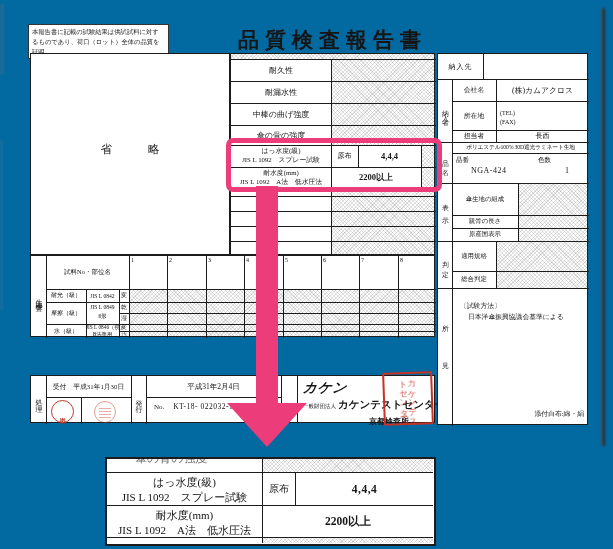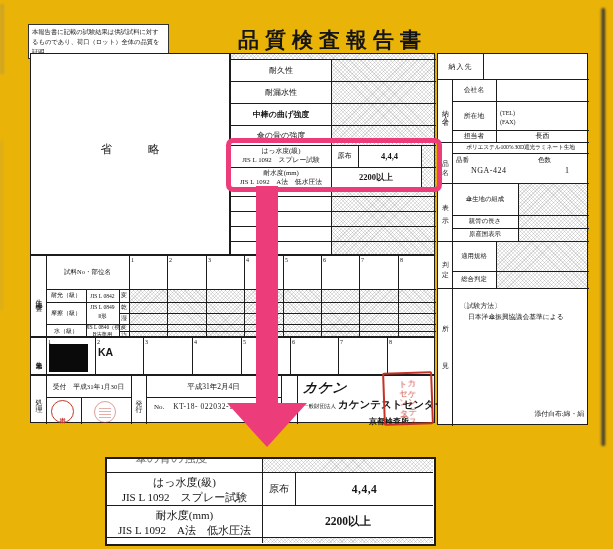--- a/index.html
+++ b/index.html
@@ -1,16 +1,16 @@
 <!DOCTYPE html>
 <html><head>
 <meta charset="utf-8">
 <style>
   html,body{margin:0;padding:0;background:#fff;}
-  #stage{position:relative;width:613px;height:549px;background:#eab308;overflow:hidden;
+  #stage{position:relative;width:613px;height:549px;background:#0369a1;overflow:hidden;
          font-family:"Liberation Serif",serif;color:#151515;}
   .abs{position:absolute;}
   .blk{position:absolute;box-sizing:border-box;border:1px solid #1c1c1c;background:#fff;}
   .vl{position:absolute;width:1px;background:#1c1c1c;}
   .hl{position:absolute;height:1px;background:#1c1c1c;}
   .t{position:absolute;white-space:nowrap;}
   .ctr{display:flex;align-items:center;justify-content:center;text-align:center;}
   .hatch{position:absolute;background-image:
       repeating-linear-gradient(45deg,rgba(70,70,70,.17) 0 .8px,transparent .8px 2.6px),
       repeating-linear-gradient(-45deg,rgba(70,70,70,.17) 0 .8px,transparent .8px 2.6px);}
@@ -72,21 +72,21 @@
     <div class="hl" style="left:0;top:135px;width:205px;"></div>
     <div class="hl" style="left:0;top:142px;width:205px;"></div>
     <div class="hl" style="left:0;top:157px;width:205px;"></div>
     <div class="hl" style="left:0;top:172px;width:205px;"></div>
     <div class="hl" style="left:0;top:187px;width:205px;"></div>
     <div class="vl" style="left:100px;top:5px;height:197px;"></div>
     <div class="vl" style="left:127px;top:91px;height:22px;"></div>
     <div class="vl" style="left:190px;top:91px;height:44px;"></div>
     <div class="t ctr" style="left:0;top:27px;width:100px;height:22px;font-size:8px;">耐漏水性</div>
     <div class="t ctr" style="left:0;top:5px;width:100px;height:22px;font-size:8px;">耐久性</div>
-    <div class="t ctr" style="left:0;top:49px;width:100px;height:22px;font-size:8px;font-weight:bold;">中棒の曲げ強度</div>
+    <div class="t ctr" style="left:0;top:49px;width:100px;height:22px;font-size:8px;">中棒の曲げ強度</div>
     <div class="t ctr" style="left:0;top:71px;width:100px;height:20px;font-size:8px;">傘の骨の強度</div>
     <div class="abs two" style="left:0;top:92px;width:100px;font-size:6.8px;">
       <div>はっ水度(級)</div>
       <div>JIS L 1092　スプレー試験</div>
     </div>
     <div class="t ctr" style="left:100px;top:91px;width:27px;height:22px;font-size:7px;">原布</div>
     <div class="t ctr bold" style="left:127px;top:91px;width:63px;height:22px;font-size:8.5px;">4,4,4</div>
     <div class="abs two" style="left:0;top:114px;width:100px;font-size:6.8px;">
       <div>耐水度(mm)</div>
       <div>JIS L 1092　A法　低水圧法</div>
@@ -134,41 +134,20 @@
     <div class="t ctr" style="left:88px;top:57px;width:10px;height:11px;font-size:6px;">湿</div>
     <div class="t ctr" style="left:15px;top:68px;width:40px;height:14px;font-size:6px;">水（級）</div>
     <div class="abs two" style="left:55px;top:68px;width:33px;font-size:5.3px;line-height:1.35;">
       <div>JIS L 0846（視）</div>
       <div>B法準用</div>
     </div>
     <div class="t ctr" style="left:88px;top:68px;width:10px;height:7px;font-size:5.6px;">変</div>
     <div class="t ctr" style="left:88px;top:75px;width:10px;height:7px;font-size:5.6px;">汚</div>
   </div>
 
-  <div class="blk" style="left:30px;top:337px;width:405px;height:38px;">
-    <div class="vl" style="left:15px;top:0;height:38px;"></div>
-    <div class="vl" style="left:64px;top:0;height:38px;"></div>
-    <div class="vl" style="left:112px;top:0;height:38px;"></div>
-    <div class="vl" style="left:161px;top:0;height:38px;"></div>
-    <div class="vl" style="left:210px;top:0;height:38px;"></div>
-    <div class="vl" style="left:259px;top:0;height:38px;"></div>
-    <div class="vl" style="left:307px;top:0;height:38px;"></div>
-    <div class="vl" style="left:356px;top:0;height:38px;"></div>
-    <div class="t ctr vtxt" style="left:0;top:0;width:15px;height:38px;font-size:6.5px;letter-spacing:.5px;">生地見本</div>
-    <div class="numTag" style="left:17px;top:1px;">1</div>
-    <div class="numTag" style="left:66px;top:1px;">2</div>
-    <div class="numTag" style="left:114px;top:1px;">3</div>
-    <div class="numTag" style="left:163px;top:1px;">4</div>
-    <div class="numTag" style="left:212px;top:1px;">5</div>
-    <div class="numTag" style="left:261px;top:1px;">6</div>
-    <div class="numTag" style="left:309px;top:1px;">7</div>
-    <div class="numTag" style="left:358px;top:1px;">8</div>
-    <div class="abs" style="left:18px;top:6px;width:39px;height:28px;background:#0a0a0a;"></div>
-    <div class="t bold sans" style="left:67px;top:8px;font-size:10.5px;">KA</div>
-  </div>
 
   <div class="blk" style="left:30px;top:375px;width:405px;height:48px;">
     <div class="vl" style="left:15px;top:0;height:48px;"></div>
     <div class="vl" style="left:100px;top:0;height:48px;"></div>
     <div class="vl" style="left:115px;top:0;height:48px;"></div>
     <div class="vl" style="left:250px;top:0;height:48px;"></div>
     <div class="vl" style="left:266px;top:0;height:48px;"></div>
     <div class="hl" style="left:15px;top:21px;width:85px;"></div>
     <div class="hl" style="left:115px;top:21px;width:135px;"></div>
     <div class="vl" style="left:50px;top:21px;height:27px;"></div>
@@ -214,20 +193,21 @@
     <div class="hl" style="left:0;top:187px;width:151px;"></div>
     <div class="hatch" style="left:58px;top:187px;width:93px;height:47px;"></div>
     <div class="vl" style="left:58px;top:187px;height:47px;"></div>
     <div class="hl" style="left:14px;top:217px;width:137px;"></div>
     <div class="hl" style="left:0;top:234px;width:151px;"></div>
 
     <div class="t ctr" style="left:0;top:0;width:45px;height:25px;font-size:7px;letter-spacing:1px;">納入先</div>
 
     <div class="t ctr vtxt" style="left:0;top:25px;width:14px;height:63px;font-size:6.8px;letter-spacing:4px;">納入者</div>
     <div class="t ctr" style="left:14px;top:25px;width:44px;height:22px;font-size:6.8px;">会社名</div>
+    <div class="t ctr" style="left:58px;top:25px;width:93px;height:22px;font-size:7.8px;">(株)カムアクロス</div>
     <div class="t ctr" style="left:14px;top:47px;width:44px;height:29px;font-size:6.8px;">所在地</div>
     <div class="t" style="left:62px;top:56px;font-size:6px;">(TEL)</div>
     <div class="t" style="left:62px;top:65px;font-size:6px;">(FAX)</div>
     <div class="t ctr" style="left:14px;top:76px;width:44px;height:12px;font-size:6.8px;">担当者</div>
     <div class="t ctr" style="left:58px;top:76px;width:93px;height:12px;font-size:7px;">長西</div>
 
     <div class="t ctr vtxt" style="left:0;top:88px;width:14px;height:41px;font-size:6.8px;letter-spacing:8px;">品名</div>
     <div class="t ctr" style="left:14px;top:88px;width:137px;height:11px;font-size:5.8px;letter-spacing:-.2px;">ポリエステル100% 30D遮光ラミネート生地</div>
     <div class="t" style="left:18px;top:102px;font-size:6.5px;">品番</div>
     <div class="t" style="left:100px;top:102px;font-size:6.5px;">色数</div>

